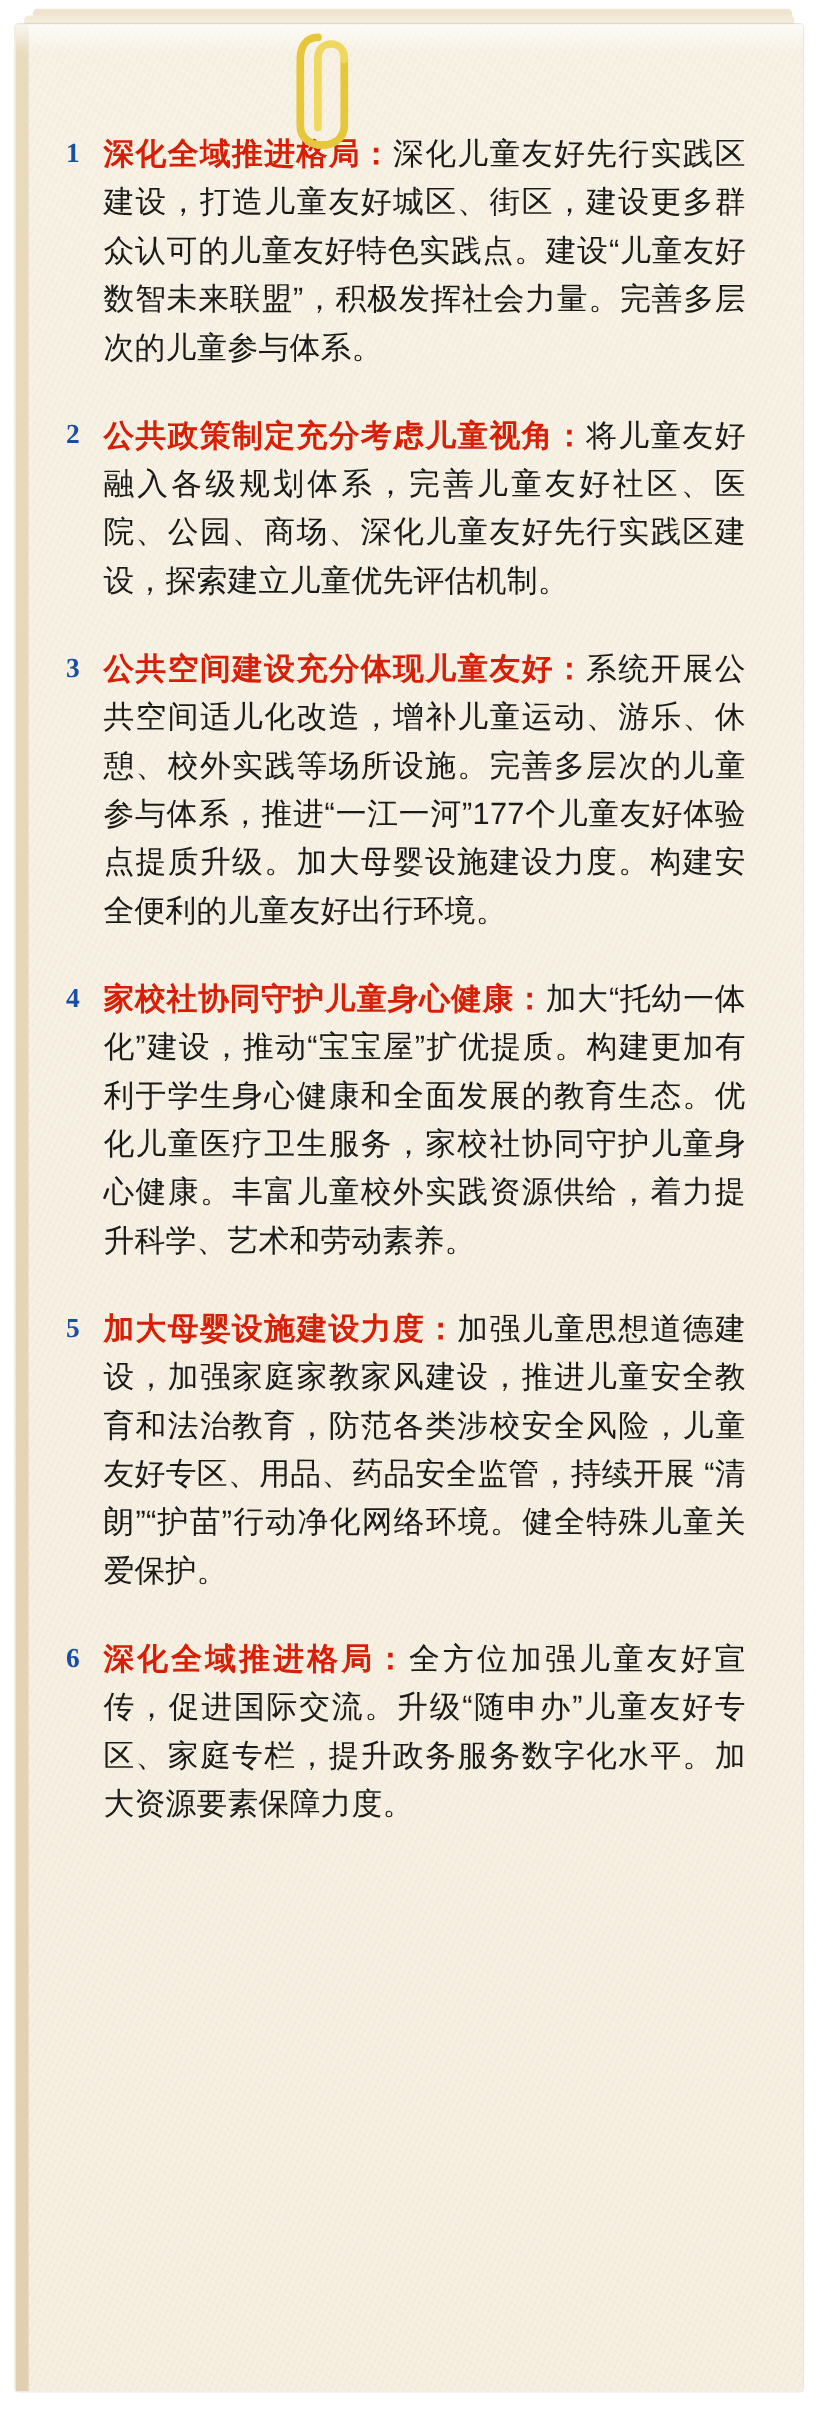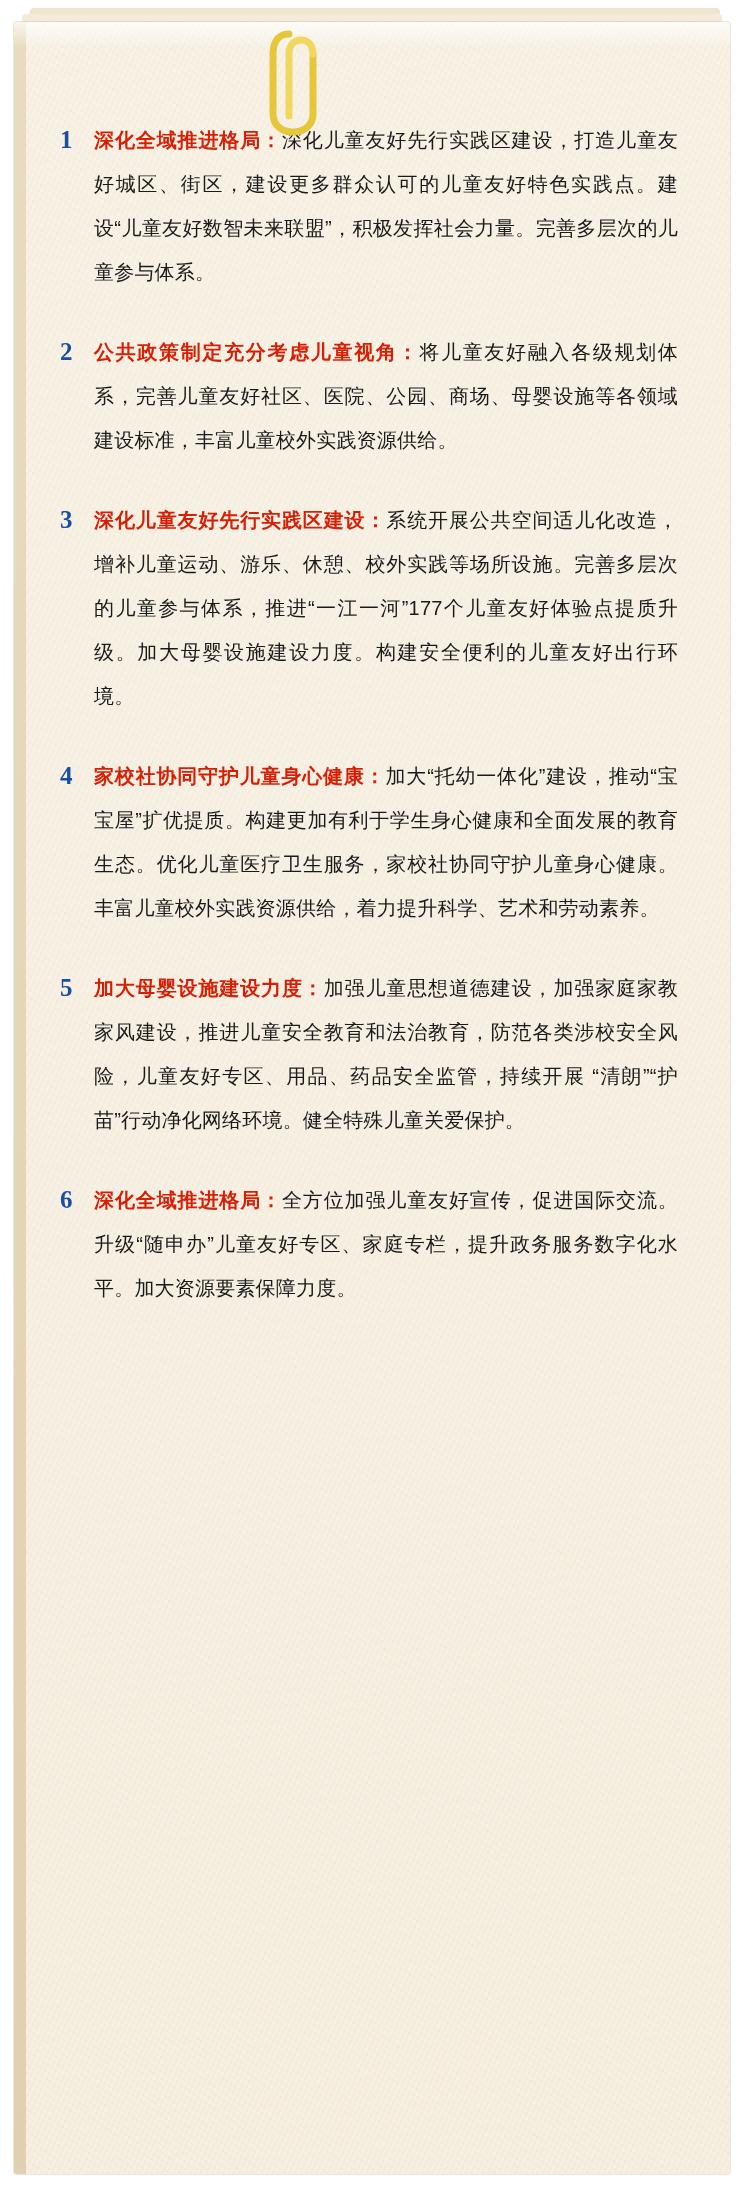--- a/index.html
+++ b/index.html
@@ -103,21 +103,21 @@
     font-weight: bold;
     font-size: 25px;
     line-height: 44px;
     color: #1a4fa0;
     text-align: left;
     padding-left: 2px;
   }
   .body {
     flex: 1 1 auto;
     font-family: "Liberation Sans", sans-serif;
-    font-size: 20px;
+    font-size: 28px;
     line-height: 44px;
     color: #1a1a1a;
     text-align: justify;
     text-justify: inter-ideograph;
     letter-spacing: 0.2px;
   }
   .lead {
     color: #d81f06;
     font-weight: bold;
   }
@@ -144,28 +144,28 @@
       <div class="item">
         <div class="num">1</div>
         <div class="body">
           <span class="lead">深化全域推进格局：</span><span>深化儿童友好先行实践区建设，打造儿童友好城区、街区，建设更多群众认可的儿童友好特色实践点。建设“儿童友好数智未来联盟”，积极发挥社会力量。完善多层次的儿童参与体系。</span>
         </div>
       </div>
 
       <div class="item">
         <div class="num">2</div>
         <div class="body">
-          <span class="lead">公共政策制定充分考虑儿童视角：</span><span>将儿童友好融入各级规划体系，完善儿童友好社区、医院、公园、商场、母婴设施等各领域建设标准，丰富儿童校外实践资源供给。</span>
+          <span class="lead">公共政策制定充分考虑儿童视角：</span><span>将儿童友好融入各级规划体系，完善儿童友好社区、医院、公园、商场、深化儿童友好先行实践区建设，探索建立儿童优先评估机制。</span>
         </div>
       </div>
 
       <div class="item">
         <div class="num">3</div>
         <div class="body">
-          <span class="lead">深化儿童友好先行实践区建设：</span><span>系统开展公共空间适儿化改造，增补儿童运动、游乐、休憩、校外实践等场所设施。完善多层次的儿童参与体系，推进“一江一河”177个儿童友好体验点提质升级。加大母婴设施建设力度。构建安全便利的儿童友好出行环境。</span>
+          <span class="lead">公共空间建设充分体现儿童友好：</span><span>系统开展公共空间适儿化改造，增补儿童运动、游乐、休憩、校外实践等场所设施。完善多层次的儿童参与体系，推进“一江一河”177个儿童友好体验点提质升级。加大母婴设施建设力度。构建安全便利的儿童友好出行环境。</span>
         </div>
       </div>
 
       <div class="item">
         <div class="num">4</div>
         <div class="body">
           <span class="lead">家校社协同守护儿童身心健康：</span><span>加大“托幼一体化”建设，推动“宝宝屋”扩优提质。构建更加有利于学生身心健康和全面发展的教育生态。优化儿童医疗卫生服务，家校社协同守护儿童身心健康。丰富儿童校外实践资源供给，着力提升科学、艺术和劳动素养。</span>
         </div>
       </div>
 

